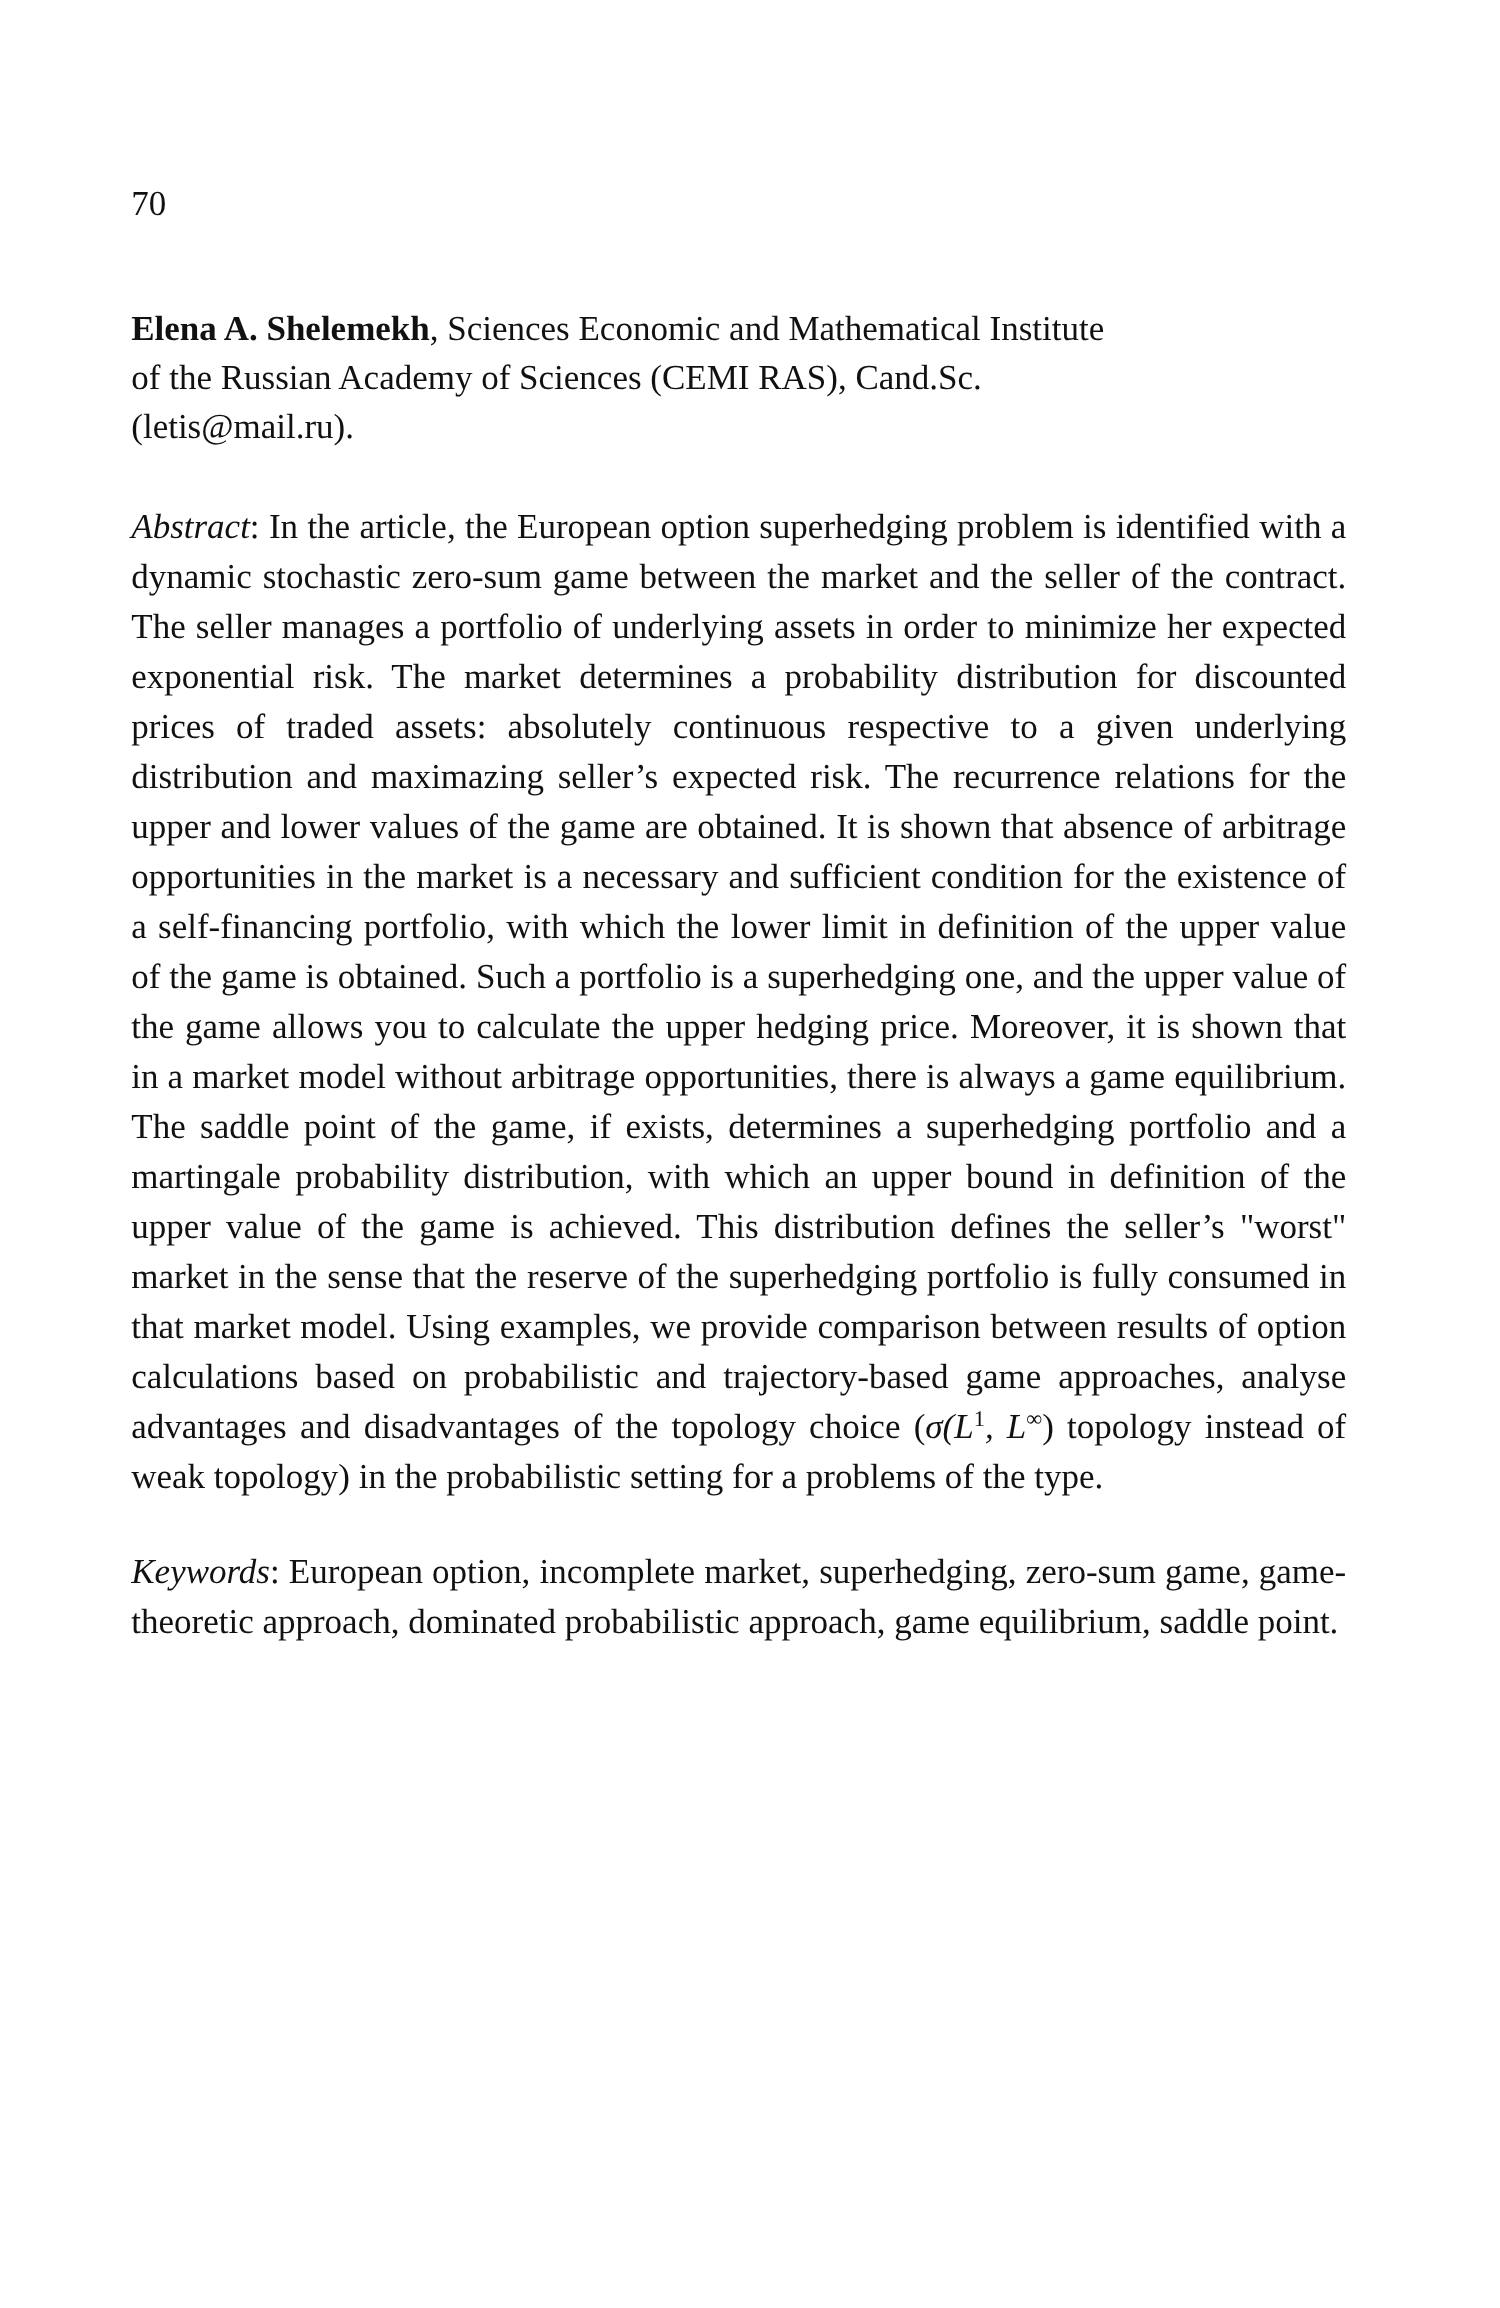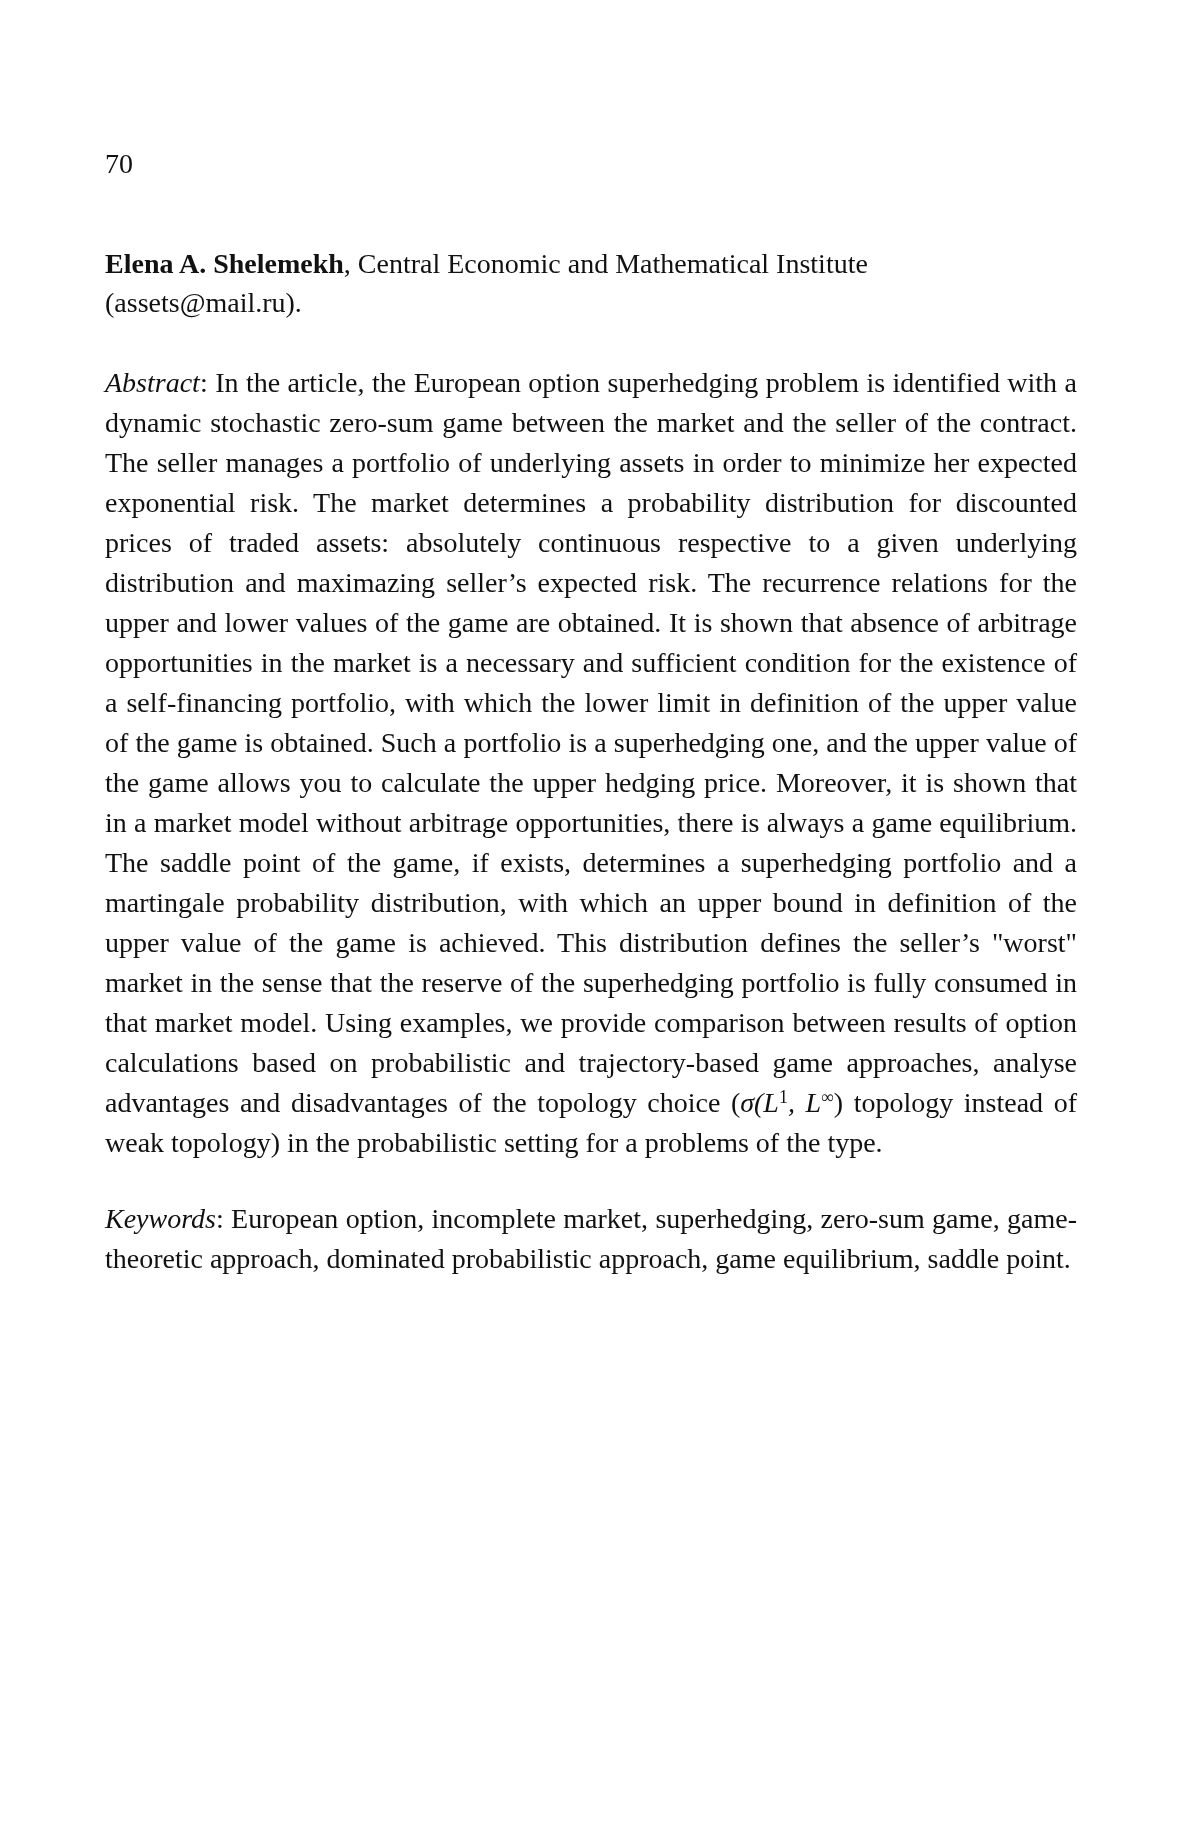--- a/index.html
+++ b/index.html
@@ -55,22 +55,23 @@
 <body>
 
 <div class="page">
   <div class="content">
 
     <div class="header">
       <span class="pagenum">70</span>
     </div>
 
     <div class="author-block">
-      <div class="author-line"><span class="bold">Elena A. Shelemekh</span><span>, Central Economic and Mathematical Institute</span></div>
-      <div class="author-line">(assets@mail.ru).</div>
+      <div class="author-line"><span class="bold">Elena A. Shelemekh</span><span>, Sciences Economic and Mathematical Institute</span></div>
+      <div class="author-line">of the Russian Academy of Sciences (CEMI RAS), Cand.Sc.</div>
+      <div class="author-line">(letis@mail.ru).</div>
     </div>
 
     <p class="para abstract"><span class="italic">Abstract</span><span>: </span><span>In the article, the European option superhedging problem is identified with a dynamic stochastic zero-sum game between the market and the seller of the contract. The seller manages a portfolio of underlying assets in order to minimize her expected exponential risk. The market determines a probability distribution for discounted prices of traded assets: absolutely continuous respective to a given underlying distribution and maximazing seller’s expected risk. The recurrence relations for the upper and lower values of the game are obtained. It is shown that absence of arbitrage opportunities in the market is a necessary and sufficient condition for the existence of a self-financing portfolio, with which the lower limit in definition of the upper value of the game is obtained. Such a portfolio is a superhedging one, and the upper value of the game allows you to calculate the upper hedging price. Moreover, it is shown that in a market model without arbitrage opportunities, there is always a game equilibrium. The saddle point of the game, if exists, determines a superhedging portfolio and a martingale probability distribution, with which an upper bound in definition of the upper value of the game is achieved. This distribution defines the seller’s "worst" market in the sense that the reserve of the superhedging portfolio is fully consumed in that market model. Using examples, we provide comparison between results of option calculations based on probabilistic and trajectory-based game approaches, analyse advantages and disadvantages of the topology choice (</span><span class="math"><span class="italic">σ(L</span><sup>1</sup><span class="italic">, L</span><sup>∞</sup><span>)</span></span><span> topology instead of weak topology) in the probabilistic setting for a problems of the type.</span></p>
 
     <p class="para keywords"><span class="italic">Keywords</span><span>: </span><span>European option, incomplete market, superhedging, zero-sum game, game-theoretic approach, dominated probabilistic approach, game equilibrium, saddle point.</span></p>
 
   </div>
 </div>
 
 </body></html>

